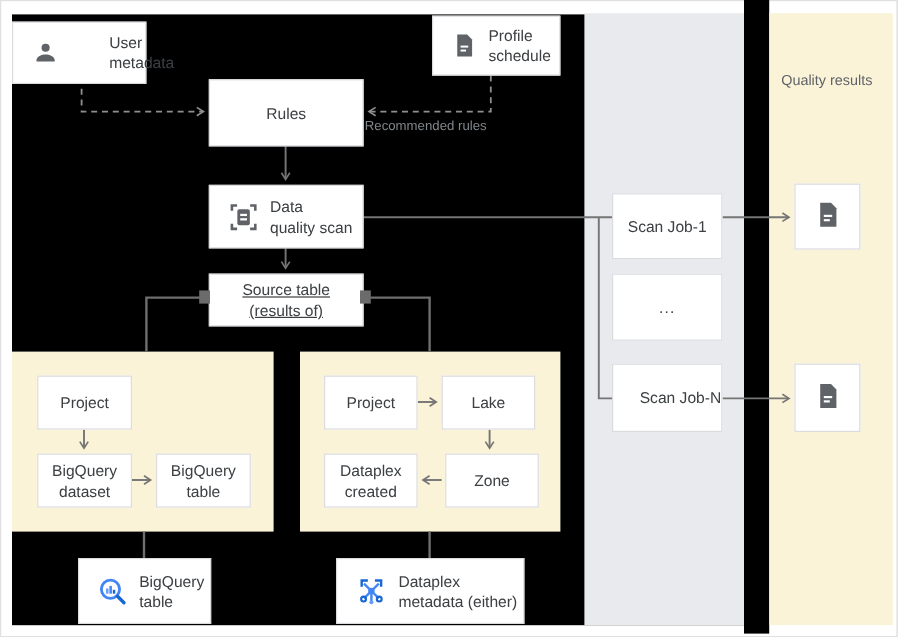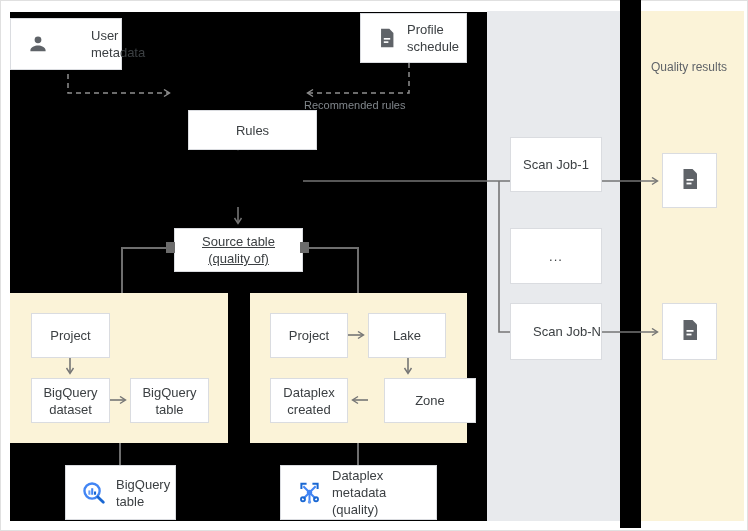--- a/index.html
+++ b/index.html
@@ -101,31 +101,50 @@
           <rect x="8.5" y="12" width="7" height="1.8" fill="#ffffff"></rect>
           <rect x="8.5" y="15.6" width="5" height="1.8" fill="#ffffff"></rect>
         </svg>
     </span>
     <span>
       <span class="lbl">Profile</span>
       <span class="lbl">schedule</span>
     </span>
   </div>
 
-  <div class="box" style="left:188px;top:66px;width:129px;height:40px;margin-top:44px;">
+  <div class="box" style="left:174px;top:66px;width:129px;height:56px;">
     <span>Rules</span>
   </div>
 
   <div class="annotation" style="left:304px;top:99px;">Recommended rules</div>
 
+  <div class="box icon-left" style="left:174px;top:154px;width:129px;height:53px;">
+    <span class="ic">
+      <svg width="26" height="26" viewBox="0 0 24 24">
+        <g stroke="#5f6368" stroke-width="2" fill="none">
+          <path d="M3 7V3h4"></path>
+            <path d="M17 3h4v4"></path>
+            <path d="M21 17v4h-4"></path>
+            <path d="M7 21H3v-4"></path>
+        </g>
+        <rect x="7.2" y="5.8" width="9.6" height="12.4" rx="1.5" fill="#5f6368"></rect>
+        <rect x="9.4" y="9.4" width="5.2" height="1.7" fill="#ffffff"></rect>
+        <rect x="9.4" y="12.8" width="5.2" height="1.7" fill="#ffffff"></rect>
+      </svg>
+    </span>
+    <span>
+      <span class="lbl">Data</span>
+      <span class="lbl">quality scan</span>
+    </span>
+  </div>
 
   <div class="box" style="left:174px;top:228px;width:129px;height:44px;text-decoration:underline;">
     <span>
       <span class="lbl">Source table</span>
-      <span class="lbl">(quality of)</span>
+      <span class="lbl">(results of)</span>
     </span>
   </div>
 
   <div class="box" style="left:31px;top:313px;width:79px;height:45px;">
     <span>Project</span>
   </div>
   <div class="box" style="left:31px;top:378px;width:79px;height:45px;">
     <span>
       <span class="lbl">BigQuery</span>
       <span class="lbl">dataset</span>
@@ -143,25 +162,25 @@
   </div>
   <div class="box" style="left:368px;top:313px;width:78px;height:45px;">
     <span>Lake</span>
   </div>
   <div class="box" style="left:270px;top:378px;width:78px;height:45px;">
     <span>
       <span class="lbl">Dataplex</span>
       <span class="lbl">created</span>
     </span>
   </div>
-  <div class="box" style="left:384px;top:378px;width:92px;height:45px;">
+  <div class="box" style="left:371px;top:378px;width:78px;height:45px;">
     <span>Zone</span>
   </div>
 
-  <div class="box" style="left:510px;top:137px;width:92px;height:55px;">
+  <div class="box" style="left:510px;top:161px;width:92px;height:55px;">
     <span>Scan Job-1</span>
   </div>
   <div class="box" style="left:510px;top:228px;width:92px;height:56px;">
     <span class="dots">...</span>
   </div>
   <div class="box" style="left:510px;top:303px;width:92px;height:57px;justify-content:flex-end;">
     <span>Scan Job-N</span>
   </div>
 
   <div class="box" style="left:662px;top:153px;width:55px;height:55px;">
@@ -212,17 +231,17 @@
         <path d="M14.6 4.2h4.6v4.6" fill="none" stroke="#1967d2" stroke-width="1.8"></path>
         <path d="M9.4 4.2H4.8v4.6" fill="none" stroke="#1967d2" stroke-width="1.8"></path>
         <circle cx="12" cy="12" r="2.4" fill="#4285f4"></circle>
         <circle cx="6.2" cy="18" r="1.8" fill="none" stroke="#1967d2" stroke-width="1.6"></circle>
         <circle cx="17.8" cy="18" r="1.8" fill="none" stroke="#1967d2" stroke-width="1.6"></circle>
         <circle cx="12" cy="20.4" r="1.5" fill="#669df6"></circle>
       </svg>
     </span>
     <span>
       <span class="lbl">Dataplex</span>
-      <span class="lbl">metadata (quality)</span>
+      <span class="lbl">metadata (either)</span>
     </span>
   </div>
 
 </div>
 
 </body></html>

